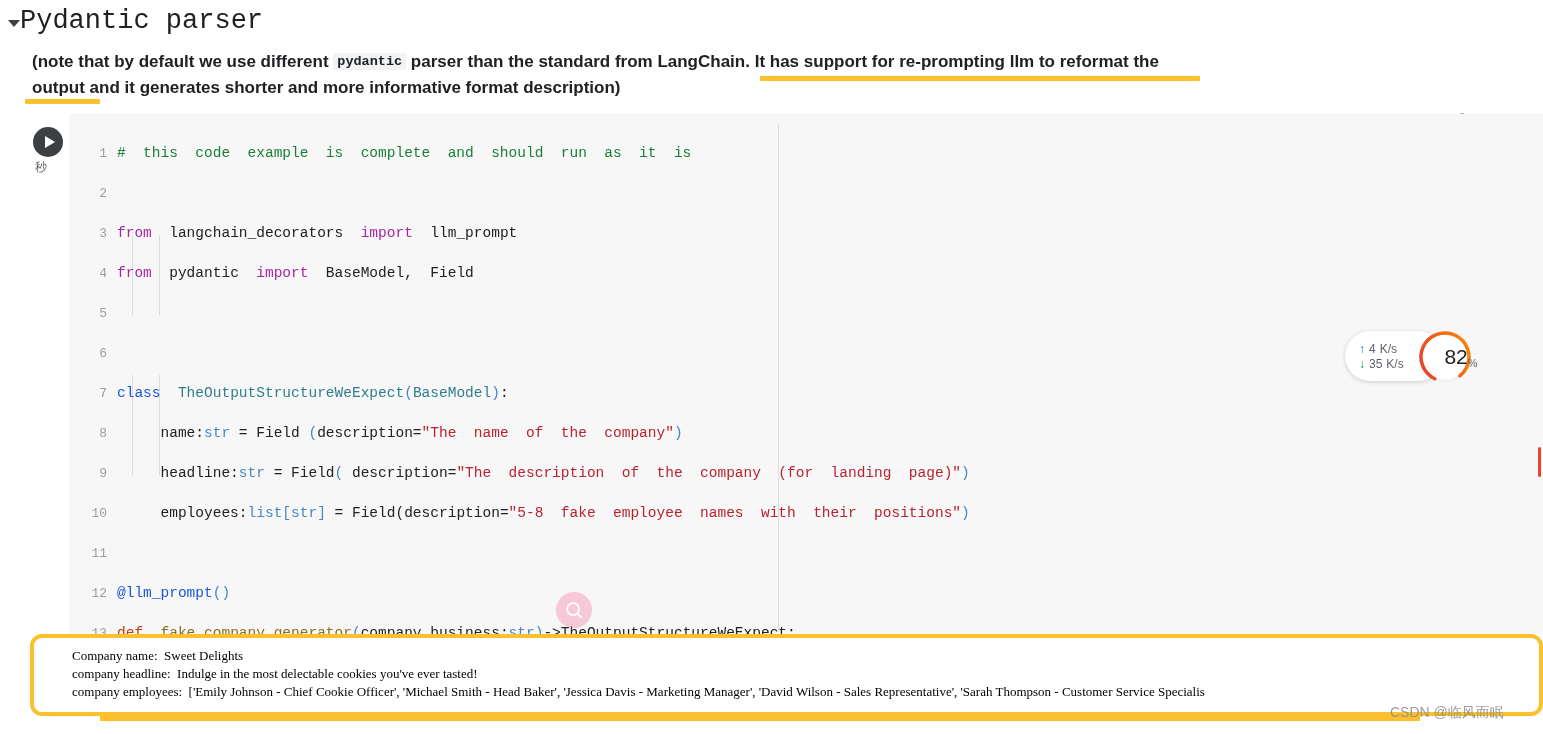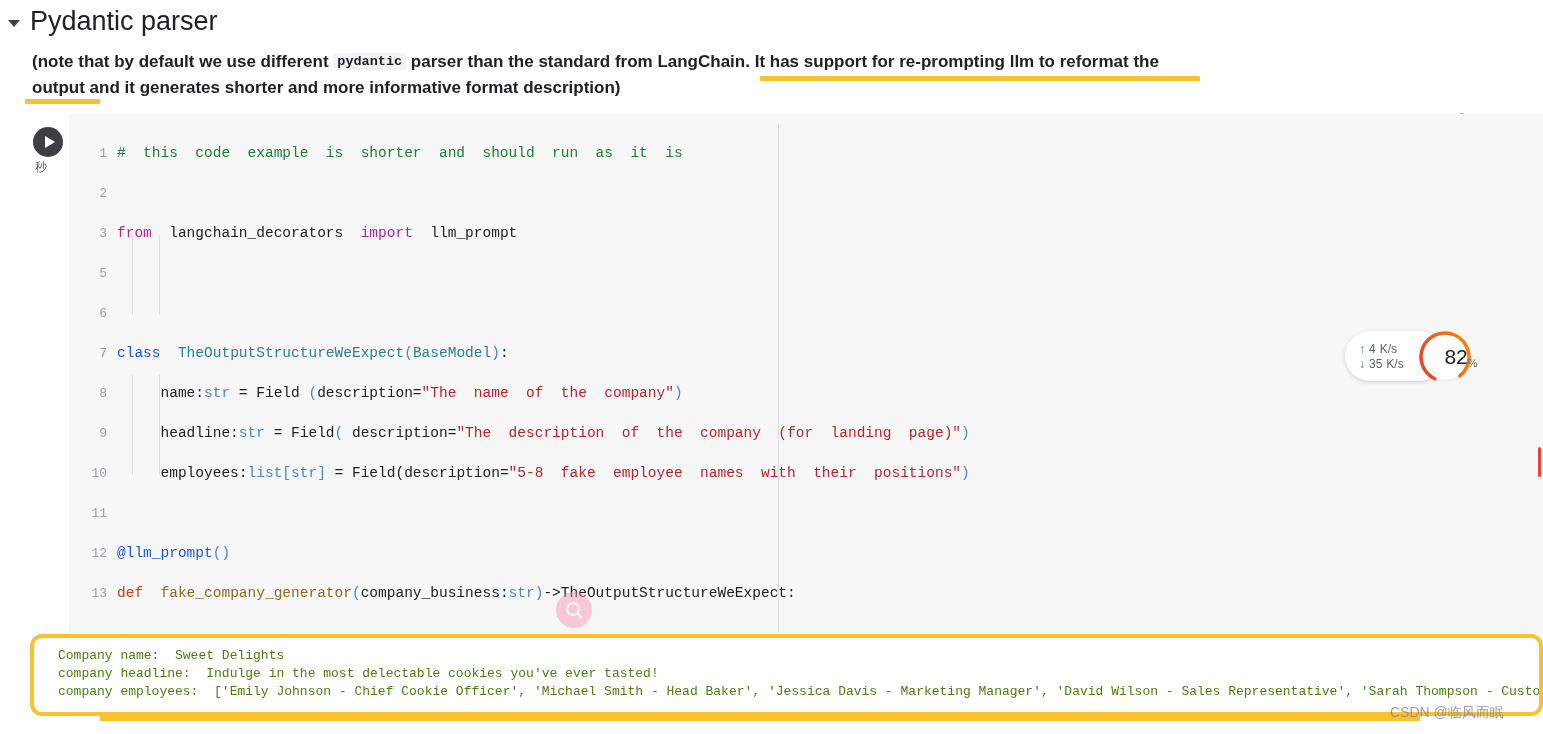--- a/index.html
+++ b/index.html
@@ -21,21 +21,21 @@
     position: absolute;
     left: 0; top: 0;
     width: 1543px;
     padding: 0;
   }
   .heading-row {
     position: absolute;
     left: 8px; top: 4px;
     display: flex;
     align-items: center;
-    gap: 10px;
+    font-family: Liberation Mono, monospace;
   }
   .tri-toggle {
     width: 0; height: 0;
     border-left: 6px solid transparent;
     border-right: 6px solid transparent;
     border-top: 7px solid #3c4043;
     margin-top: 4px;
   }
   .heading-title {
     font-size: 27px;
@@ -266,25 +266,25 @@
     position: absolute;
     left: 30px; top: 634px;
     width: 1513px; height: 82px;
     background: #ffffff;
     border: 4px solid #fbc02d;
     border-radius: 12px;
     overflow: hidden;
   }
   .output-text {
     position: absolute;
-    left: 24px; top: 9px;
-    font-family: Liberation Mono, monospace;
+    left: 38px; top: 9px;
+    font-family: Liberation Serif, serif;
     font-size: 13px;
     line-height: 18px;
-    color: #4d7c0f;
+    color: #000000;
     white-space: pre;
   }
   .out-under {
     position: absolute;
     left: 100px; top: 716px;
     width: 1320px; height: 5px;
     background: #fbc02d;
   }
   .watermark {
     position: absolute;
@@ -370,23 +370,24 @@
     <div class="code-area">
       <div class="ruler"></div>
       <div class="scroll-marker"></div>
 
       <div class="guide" style="left:63px; top:121px; height:80px;"></div>
       <div class="guide" style="left:90px; top:121px; height:80px;"></div>
       <div class="guide" style="left:63px; top:261px; height:100px;"></div>
       <div class="guide" style="left:90px; top:261px; height:100px;"></div>
 
       <div class="code-lines">
-<div class="cline"><span class="lnum">1</span><span class="ctext"><span class="t-com">#  this  code  example  is  shorter  and  should  run  as  it  is</span></span></div>
+<div class="cline"><span class="lnum">1</span><span class="ctext"><span class="t-com">#  this  code  example  is  complete  and  should  run  as  it  is</span></span></div>
 <div class="cline"><span class="lnum">2</span></div>
 <div class="cline"><span class="lnum">3</span><span class="ctext"><span class="t-kw">from</span><span class="t-plain">  langchain_decorators  </span><span class="t-kw">import</span><span class="t-plain">  llm_prompt</span></span></div>
+<div class="cline"><span class="lnum">4</span><span class="ctext"><span class="t-kw">from</span><span class="t-plain">  pydantic  </span><span class="t-kw">import</span><span class="t-plain">  BaseModel,  Field</span></span></div>
 <div class="cline"><span class="lnum">5</span></div>
 <div class="cline"><span class="lnum">6</span></div>
 <div class="cline"><span class="lnum">7</span><span class="ctext"><span class="t-kw2">class</span><span class="t-plain">  </span><span class="t-cls">TheOutputStructureWeExpect</span><span class="t-paren">(</span><span class="t-cls">BaseModel</span><span class="t-paren">)</span><span class="t-plain">:</span></span></div>
 <div class="cline"><span class="lnum">8</span><span class="ctext"><span class="t-plain">     name:</span><span class="t-type">str</span><span class="t-plain"> = Field </span><span class="t-paren">(</span><span class="t-plain">description=</span><span class="t-str">"The  name  of  the  company"</span><span class="t-paren">)</span></span></div>
 <div class="cline"><span class="lnum">9</span><span class="ctext"><span class="t-plain">     headline:</span><span class="t-type">str</span><span class="t-plain"> = Field</span><span class="t-paren">(</span><span class="t-plain"> description=</span><span class="t-str">"The  description  of  the  company  (for  landing  page)"</span><span class="t-paren">)</span></span></div>
 <div class="cline"><span class="lnum">10</span><span class="ctext"><span class="t-plain">     employees:</span><span class="t-type">list</span><span class="t-paren">[</span><span class="t-type">str</span><span class="t-paren">]</span><span class="t-plain"> = Field(description=</span><span class="t-str">"5-8  fake  employee  names  with  their  positions"</span><span class="t-paren">)</span></span></div>
 <div class="cline"><span class="lnum">11</span></div>
 <div class="cline"><span class="lnum">12</span><span class="ctext"><span class="t-dec">@llm_prompt</span><span class="t-paren">()</span></span></div>
 <div class="cline"><span class="lnum">13</span><span class="ctext"><span class="t-def">def</span><span class="t-plain">  </span><span class="t-fn">fake_company_generator</span><span class="t-paren">(</span><span class="t-plain">company_business:</span><span class="t-type">str</span><span class="t-paren">)</span><span class="t-plain">-&gt;TheOutputStructureWeExpect:</span></span></div>
 

